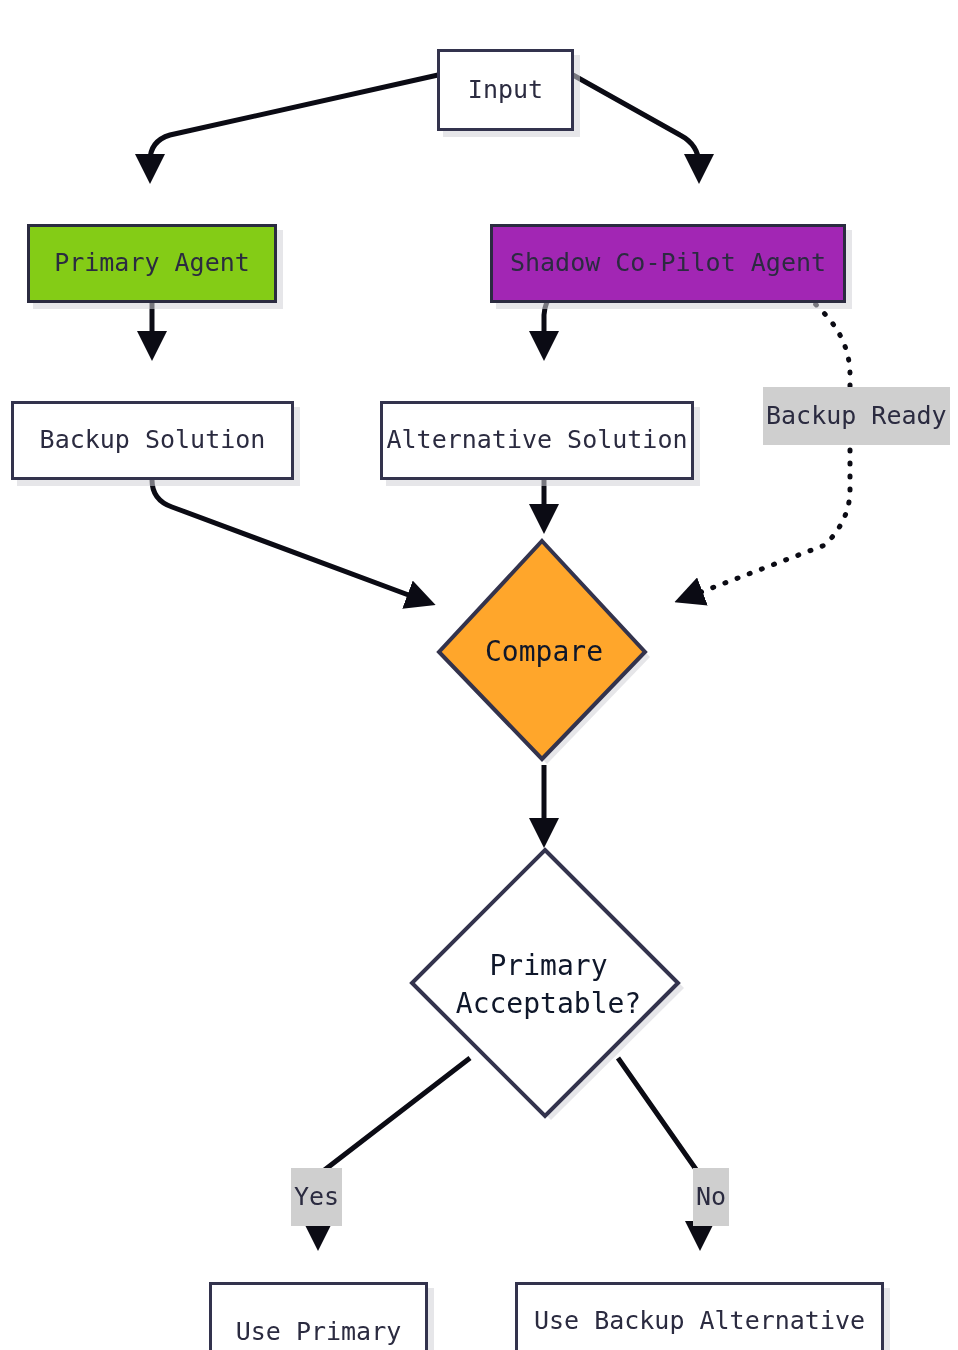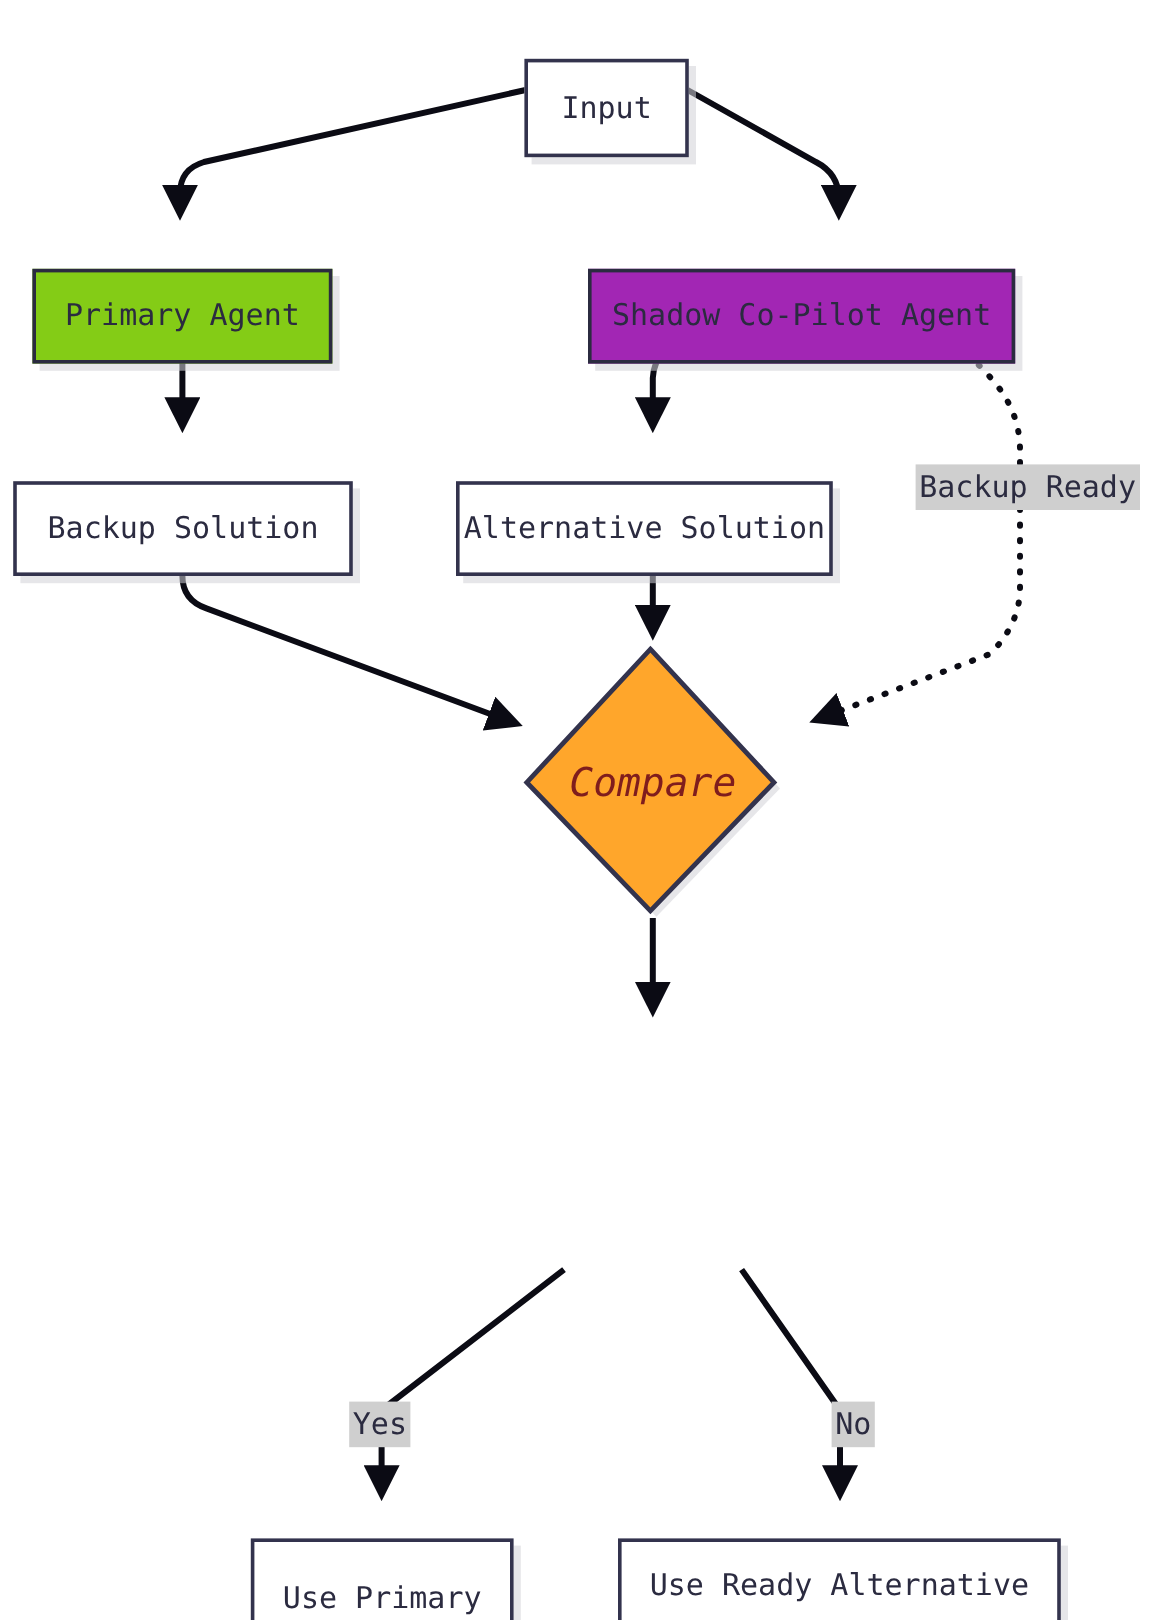--- a/index.html
+++ b/index.html
@@ -66,33 +66,32 @@
   .diamond-label {
     position: absolute;
     left: 0;
     top: 0;
     width: 100%;
     height: 100%;
     display: flex;
     align-items: center;
     justify-content: center;
     text-align: center;
-    font-size: 33px;
+    font-size: 28px;
     line-height: 1.35;
-    color: #7f1d1d;
+    color: #0f172a;
     white-space: pre-line;
-    font-style: italic;
   }
   .edge-label {
     position: absolute;
     background: #cfcfcf;
     color: #2b2b40;
     font-size: 25px;
     line-height: 1.05;
-    padding: 6px 3px;
+    padding: 16px 3px;
     white-space: nowrap;
   }
 </style>
 </head>
 <body>
 
 <div id="flow-root">
 
   <svg class="edge-layer" viewBox="0 0 958 1350" xmlns="http://www.w3.org/2000/svg">
     <defs>
@@ -140,31 +139,39 @@
 
   <div class="node rect-node" style="left:380px; top:371px; width:314px; height:79px;">
     <span>Alternative Solution</span>
   </div>
 
   <div class="node rect-node" style="left:209px; top:1252px; width:219px; height:100px;">
     <span>Use Primary</span>
   </div>
 
   <div class="node rect-node" style="left:515px; top:1252px; width:369px; height:78px;">
-    <span>Use Ready Alternative</span>
+    <span>Use Backup Alternative</span>
   </div>
 
   <div class="diamond-wrap" style="left:434px; top:537px; width:220px; height:230px;">
     <svg class="diamond-shape" width="220" height="230" viewBox="0 0 220 230">
       <polygon points="113,8 216,120 113,227 10,120" fill="rgba(210,210,215,0.55)"></polygon>
       <polygon points="108,4 211,115 108,222 5,115" fill="#ffa62b" stroke="#33334d" stroke-width="4"></polygon>
     </svg>
     <div class="diamond-label">Compare</div>
   </div>
 
+  <div class="diamond-wrap" style="left:406px; top:845px; width:285px; height:280px;">
+    <svg class="diamond-shape" width="285" height="280" viewBox="0 0 285 280">
+      <polygon points="145,10 278,143 145,275 12,143" fill="rgba(210,210,215,0.55)"></polygon>
+      <polygon points="139,5 272,138 139,271 6,138" fill="#ffffff" stroke="#33334d" stroke-width="4"></polygon>
+    </svg>
+    <div class="diamond-label" style="padding-right:10px;">Primary
+Acceptable?</div>
+  </div>
 
   <div class="edge-label" style="left:763px; top:387px;">
     <span>Backup Ready</span>
   </div>
 
   <div class="edge-label" style="left:291px; top:1168px;">
     <span>Yes</span>
   </div>
 
   <div class="edge-label" style="left:682px; top:1168px;margin-left:11px;">

